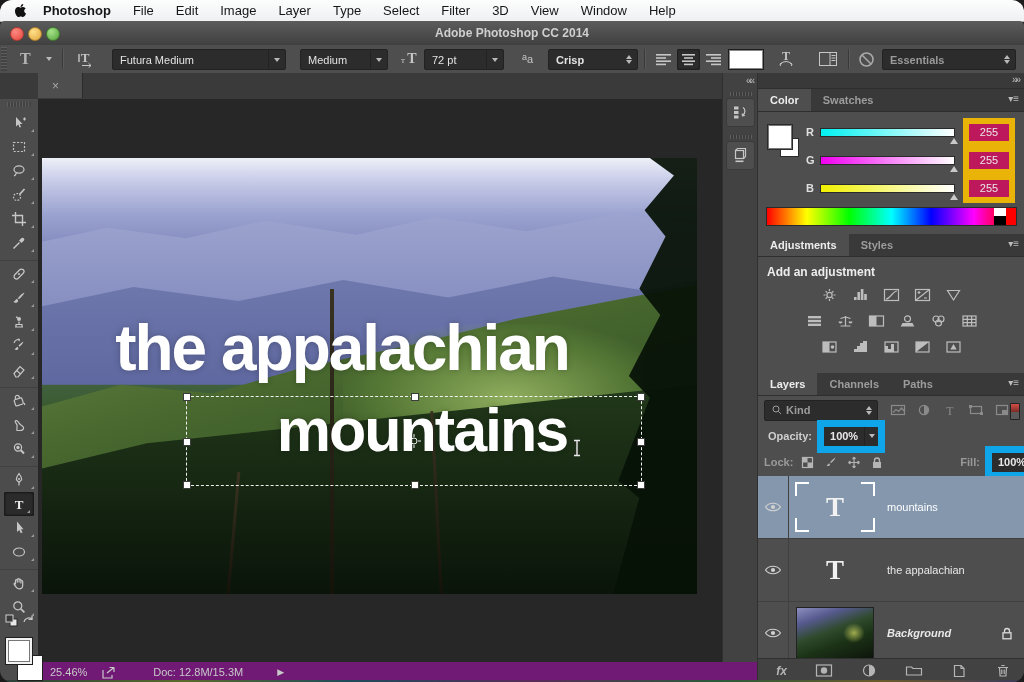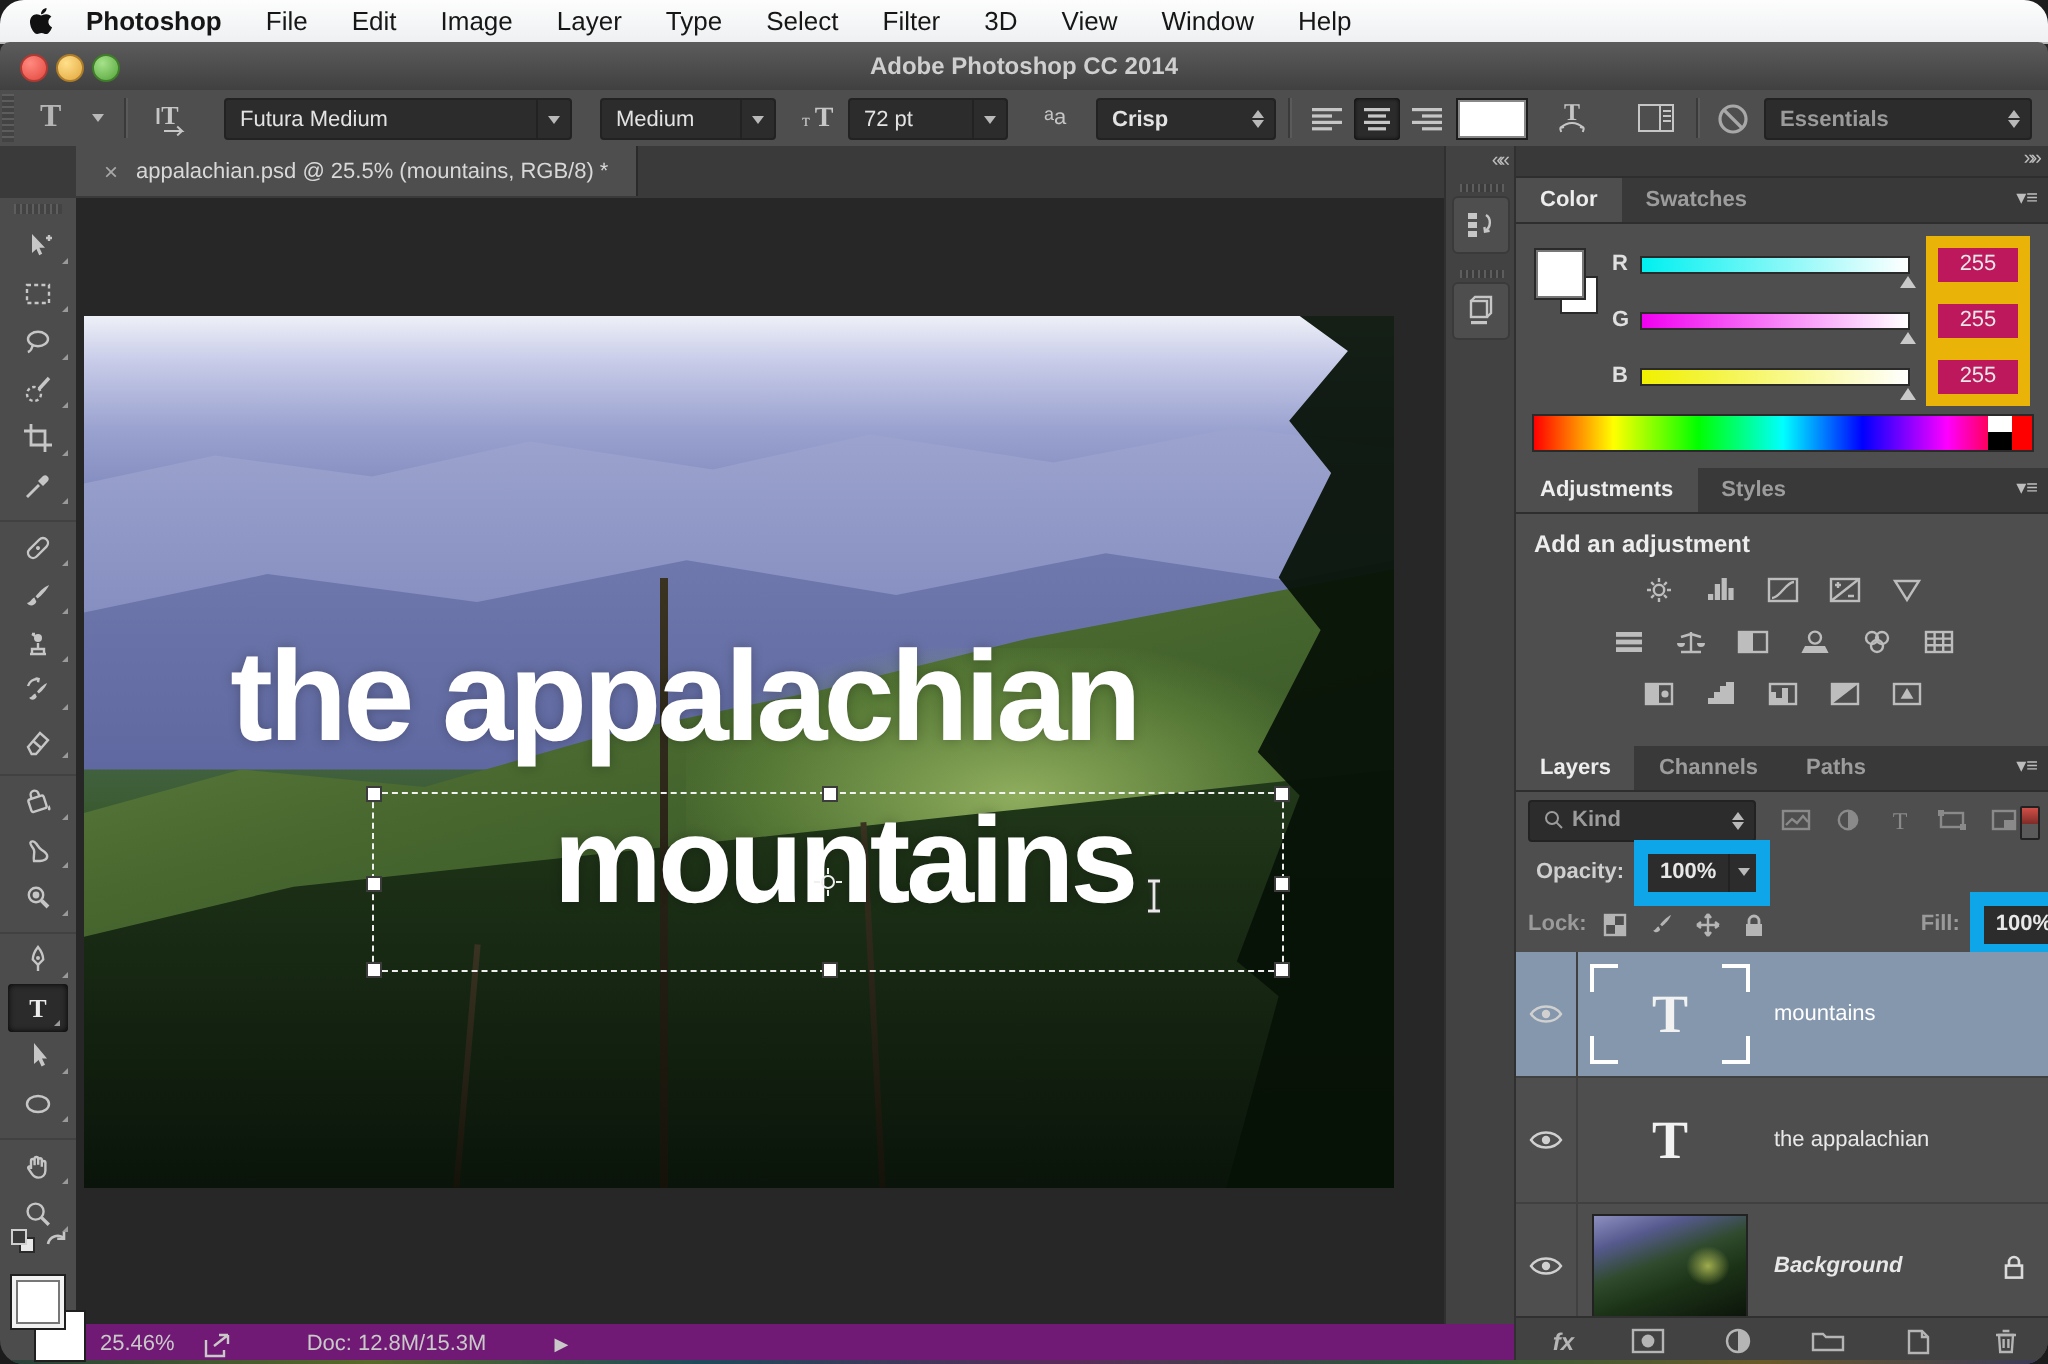--- a/index.html
+++ b/index.html
@@ -299,21 +299,20 @@
       <span class="updown">
           <b class="u"></b>
           <b class="d"></b>
         </span>
     </div>
   </div>
 
   <div id="tabbar" class="abs">
     <div id="doc-tab">
       <span id="tab-close">×</span>
-      <span>appalachian.psd @ 25.5% (mountains, RGB/8) *</span>
     </div>
   </div>
 
   <div id="toolbar" class="abs">
     <div class="grip-h"></div>
     <div id="tools">
         <div class="tool">
           <svg width="16" height="16" viewBox="0 0 16 16" stroke-width="1.2">
             <path d="M5 2v9.5l2.2-2 1.4 3.1 1.5-.7-1.4-3h2.8z" fill="#c6c6c6"></path>
             <path d="M12 4h3M13.5 2.5v3" stroke="#c6c6c6"></path>

